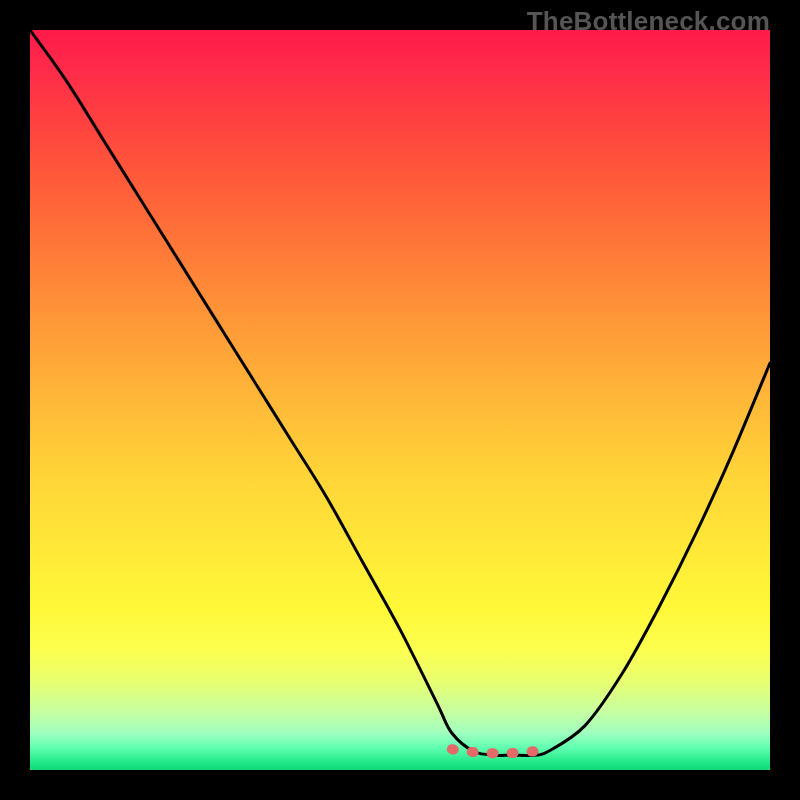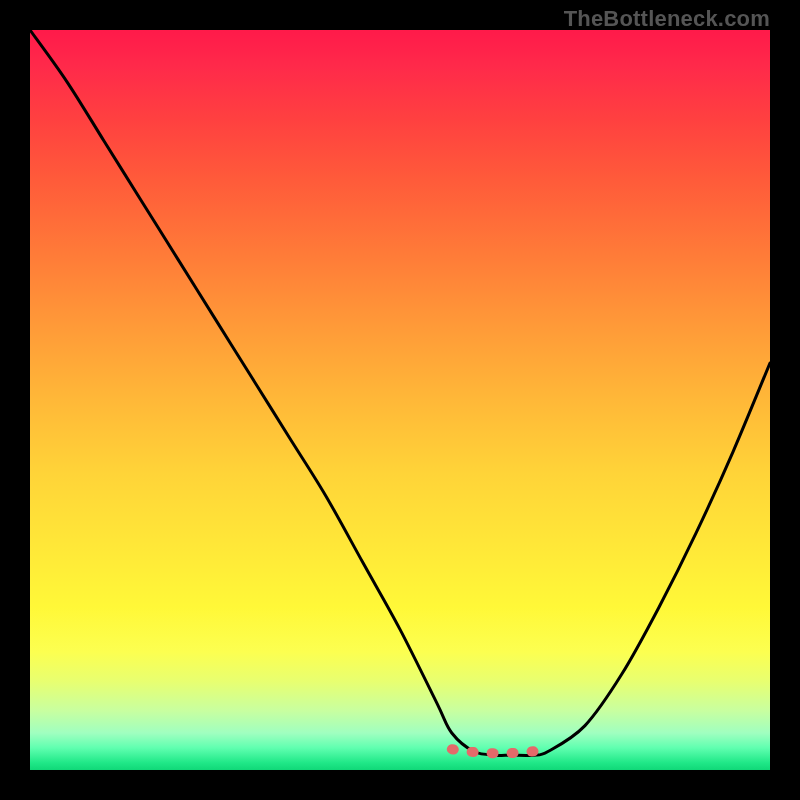--- a/index.html
+++ b/index.html
@@ -41,21 +41,21 @@
       #60ffb0 97%,
       #20e888 99%,
       #10d878 100%
     );
   }
   .watermark {
     position: absolute;
     top: 6px;
     right: 30px;
     font-family: Arial, Helvetica, sans-serif;
-    font-size: 22px;
+    font-size: 26px;
     font-weight: bold;
     color: #555;
     letter-spacing: 0.2px;
   }
   svg.curve {
     position: absolute;
     left: 0;
     top: 0;
     width: 100%;
     height: 100%;

